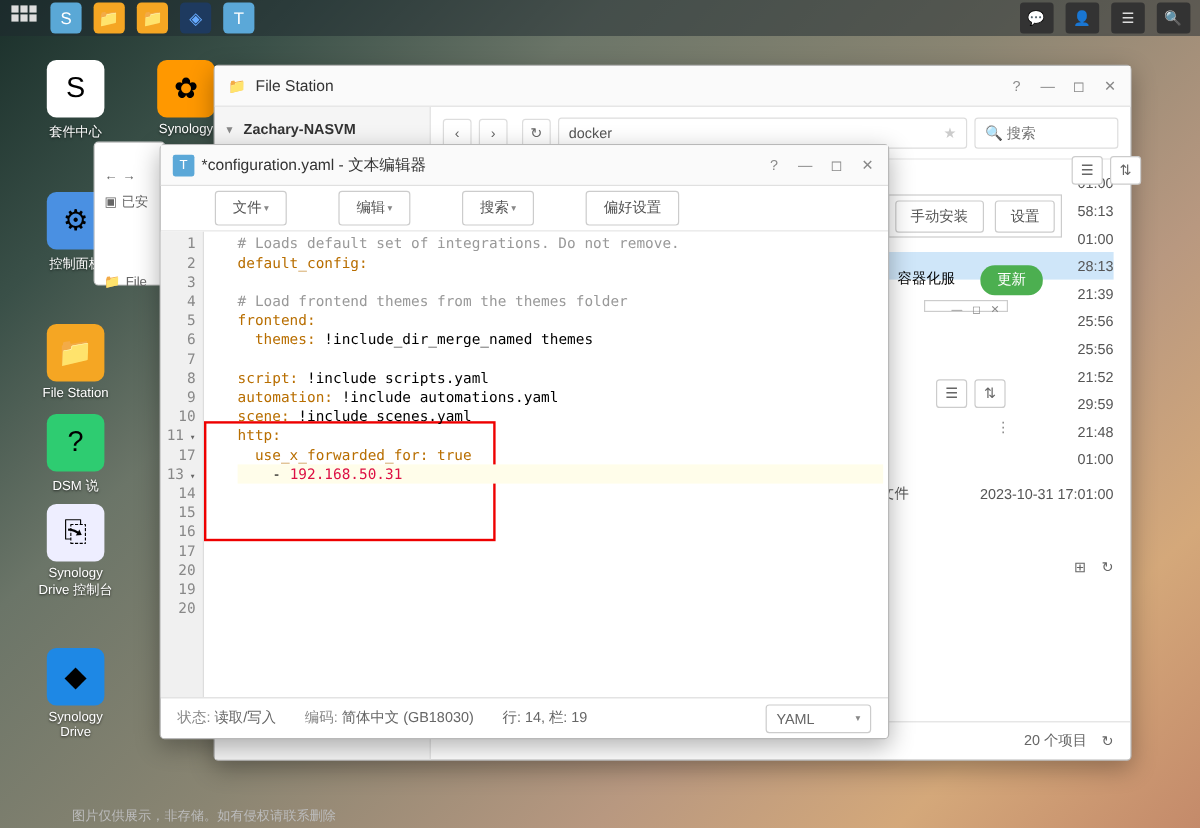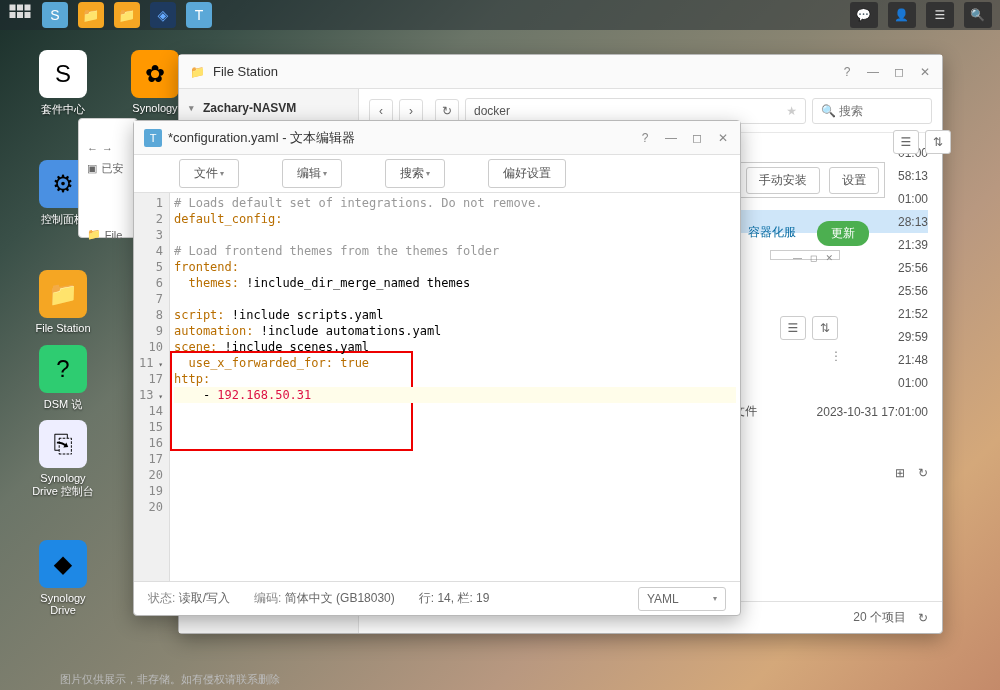--- a/index.html
+++ b/index.html
@@ -195,21 +195,21 @@
       color: #fff;
       padding: 4px 14px;
       border-radius: 12px;
       font-size: 12px;
       cursor: pointer;
     }
     .container-label {
       position: absolute;
       top: 224px; left: 748px;
       font-size: 12px;
-      color: #0369a1;
+      color: #000000;
     }
     
     
     .peek-window {
       position: absolute;
       top: 118px; left: 78px;
       width: 60px; height: 120px;
       background: #fff;
       border: 1px solid #ccc;
       border-radius: 4px;
@@ -268,21 +268,21 @@
       color: #888;
       line-height: 16px;
     }
     .te-gutter .gline { height: 16px; }
     .te-code {
       flex: 1;
       padding: 2px 4px;
       line-height: 16px;
       position: relative;
     }
-    .te-code .cline { height: 16px; white-space: pre; position: relative; }
+    .te-code .cline { height: 16px; white-space: pre; position: relative; margin-left: 24px; }
     .cline.active { background: #fffdea; }
     .cm-comment { color: #999; }
     .cm-key { color: #b86e00; }
     .cm-bool { color: #b86e00; }
     .cm-string { color: #d14; }
     
     .red-box {
       position: absolute;
       border: 2px solid #e00;
       pointer-events: none;
@@ -660,22 +660,22 @@
     <div class="cline"><span class="cm-comment"># Loads default set of integrations. Do not remove.</span></div>
         <div class="cline"><span class="cm-key">default_config:</span></div>
         <div class="cline">&nbsp;</div>
         <div class="cline"><span class="cm-comment"># Load frontend themes from the themes folder</span></div>
         <div class="cline"><span class="cm-key">frontend:</span></div>
         <div class="cline">  <span class="cm-key">themes:</span> !include_dir_merge_named themes</div>
         <div class="cline">&nbsp;</div>
         <div class="cline"><span class="cm-key">script:</span> !include scripts.yaml</div>
         <div class="cline"><span class="cm-key">automation:</span> !include automations.yaml</div>
         <div class="cline"><span class="cm-key">scene:</span> !include scenes.yaml</div>
+        <div class="cline"><span class="cm-key">http:</span></div>
         <div class="cline">  <span class="cm-key">use_x_forwarded_for:</span> <span class="cm-bool">true</span></div>
-        <div class="cline"><span class="cm-key">http:</span></div>
         <div class="cline active">    - <span class="cm-string">192.168.50.31</span></div>
         <div class="cline">&nbsp;</div>
         <div class="cline">&nbsp;</div>
         <div class="cline">&nbsp;</div>
         <div class="cline">&nbsp;</div>
         <div class="cline">&nbsp;</div>
         <div class="cline">&nbsp;</div>
       </div>
   </div>
   <div class="te-statusbar">

